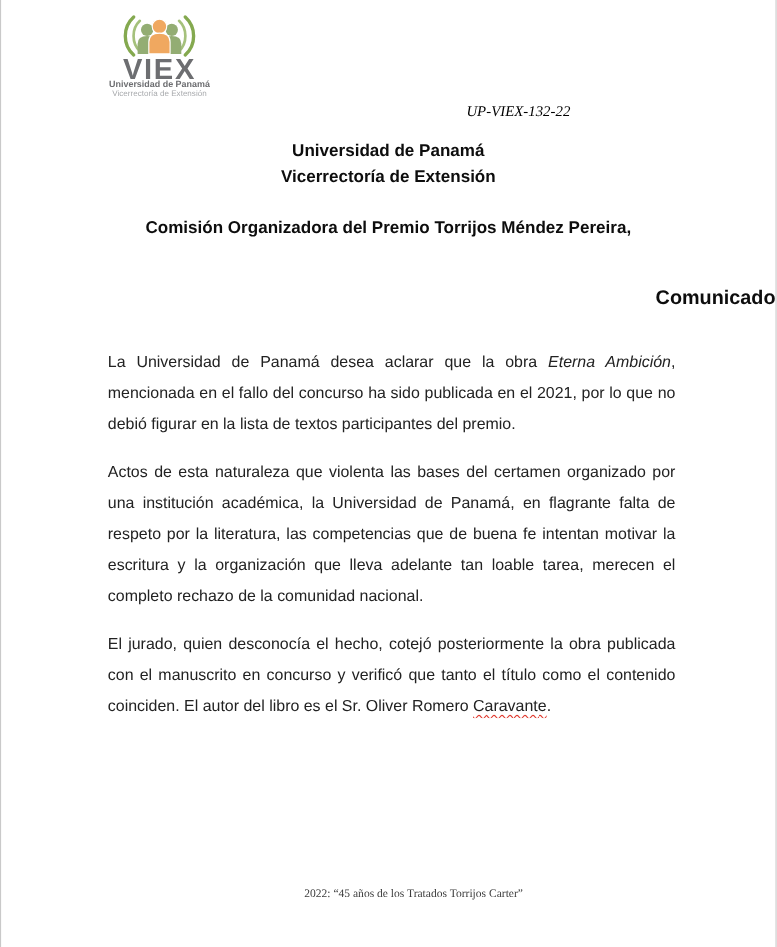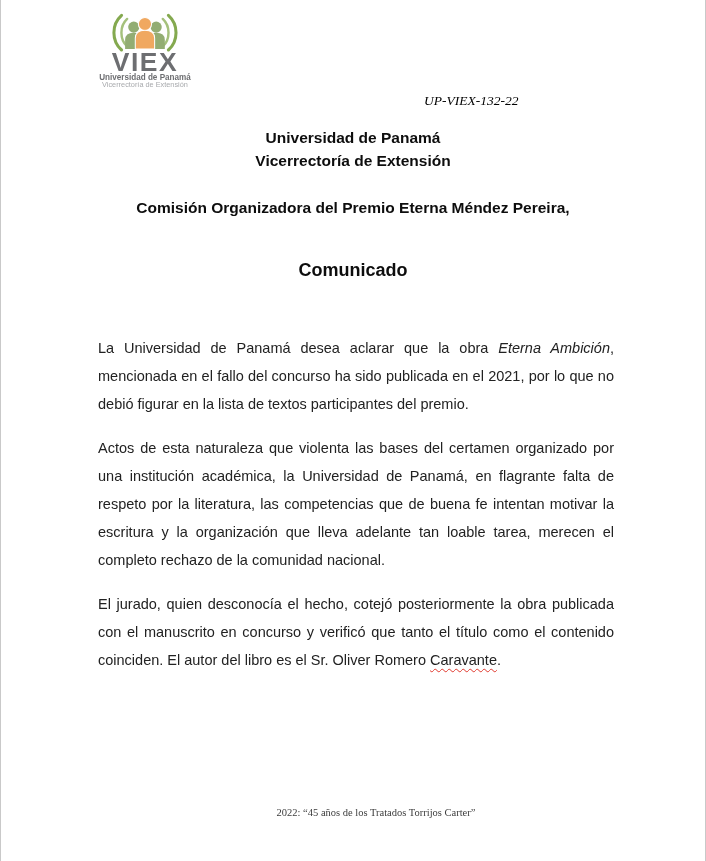--- a/index.html
+++ b/index.html
@@ -26,26 +26,26 @@
 
   .heading-block{
     position:absolute;left:0;width:100%;
     text-align:center;font-weight:bold;color:#0d0d0d;
     font-size:15.5px;line-height:23px;
   }
   .hb-1{top:126px;}
   .hb-2{top:196px;}
   .doc-title{
     position:absolute;left:0;top:258px;width:100%;
-    text-align:center;font-weight:bold;color:#0d0d0d;
+    text-align:right;font-weight:bold;color:#0d0d0d;
     font-size:18px;line-height:25px;
   }
 
   .body-text{
-    position:absolute;left:97px;top:334px;width:516px;
+    position:absolute;left:97px;top:316px;width:516px;
     font-size:14.5px;line-height:28px;color:#222;
   }
   .body-text p{
     margin:0 0 16px 0;
     text-align:justify;
     text-align-last:left;
   }
   .body-text p:last-child{margin-bottom:0;}
   .italic{font-style:italic;}
   .spellcheck{
@@ -94,21 +94,21 @@
   </svg>
 
   <div class="ref">UP-VIEX-132-22</div>
 
   <div class="heading-block hb-1">
     <div>Universidad de Panamá</div>
     <div>Vicerrectoría de Extensión</div>
   </div>
 
   <div class="heading-block hb-2">
-    <div>Comisión Organizadora del Premio Eterna Méndez Pereira,</div>
+    <div>Comisión Organizadora del Premio Torrijos Méndez Pereira,</div>
   </div>
 
   <div class="doc-title">Comunicado</div>
 
   <div class="body-text">
     <p><span>La Universidad de Panamá desea aclarar que la obra </span><span class="italic">Eterna Ambición</span><span>, mencionada en el fallo del concurso ha sido publicada en el 2021, por lo que no debió figurar en la lista de textos participantes del premio.</span></p>
     <p>Actos de esta naturaleza que violenta las bases del certamen organizado por una institución académica, la Universidad de Panamá, en flagrante falta de respeto por la literatura, las competencias que de buena fe intentan motivar la escritura y la organización que lleva adelante tan loable tarea, merecen el completo rechazo de la comunidad nacional.</p>
     <p><span>El jurado, quien desconocía el hecho, cotejó posteriormente la obra publicada con el manuscrito en concurso y verificó que tanto el título como el contenido coinciden. El autor del libro es el Sr. Oliver Romero </span><span class="spellcheck">Caravante</span><span>.</span></p>
   </div>
 

